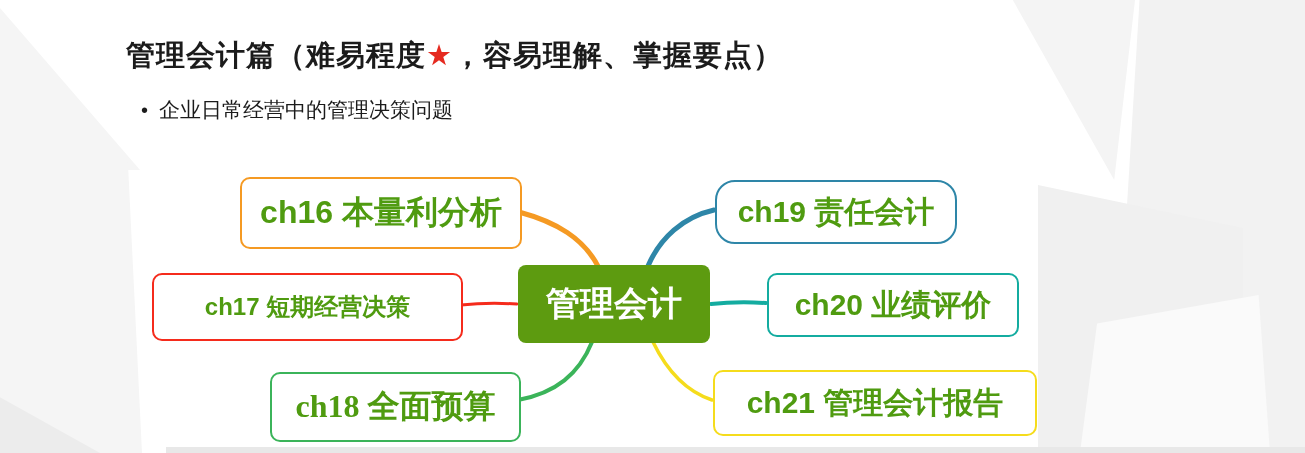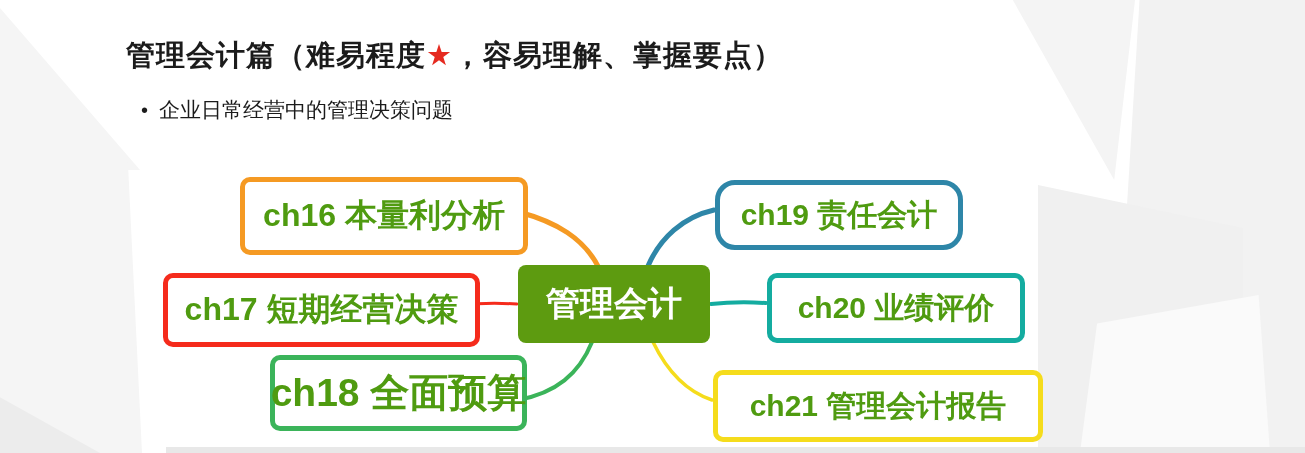--- a/index.html
+++ b/index.html
@@ -21,24 +21,24 @@
   .title{position:absolute;left:126px;top:36px;z-index:2;font-size:29px;font-weight:bold;
          color:#1b1b1b;letter-spacing:1px;white-space:nowrap;}
   .title .star{font-weight:bold;}
   .bullet{position:absolute;left:141px;top:97px;z-index:2;font-size:21px;color:#1b1b1b;
           display:flex;align-items:flex-start;white-space:nowrap;}
   .bullet .marker{font-size:20px;margin-right:11px;line-height:26px;}
   .bullet .btext{line-height:26px;}
 
   .links{position:absolute;left:0;top:0;z-index:1;}
   .node{position:absolute;z-index:2;display:flex;align-items:center;justify-content:center;
-        background:#ffffff;border:5px solid #000000;border-radius:10px;font-weight:bold;white-space:nowrap;}
+        background:#ffffff;border:2px solid #000000;border-radius:10px;font-weight:bold;white-space:nowrap;}
   .n16{left:240px;top:177px;width:278px;height:68px;font-size:32px;}
-  .n17{left:163px;top:273px;width:307px;height:64px;font-size:32px;}
-  .n18{left:270px;top:355px;width:247px;height:66px;font-size:39px;}
+  .n17{left:152px;top:273px;width:307px;height:64px;font-size:24px;}
+  .n18{left:270px;top:372px;width:247px;height:66px;font-size:32px;font-family:Liberation Serif, serif;}
   .n19{left:715px;top:180px;width:238px;height:60px;font-size:30px;}
   .n20{left:767px;top:273px;width:248px;height:60px;font-size:30px;}
   .n21{left:713px;top:370px;width:320px;height:62px;font-size:30px;}
   .ncenter{left:518px;top:265px;width:192px;height:78px;font-size:34px;border:none;border-radius:8px;}
 </style>
 </head>
 <body>
 
 <div class="canvas">
 

